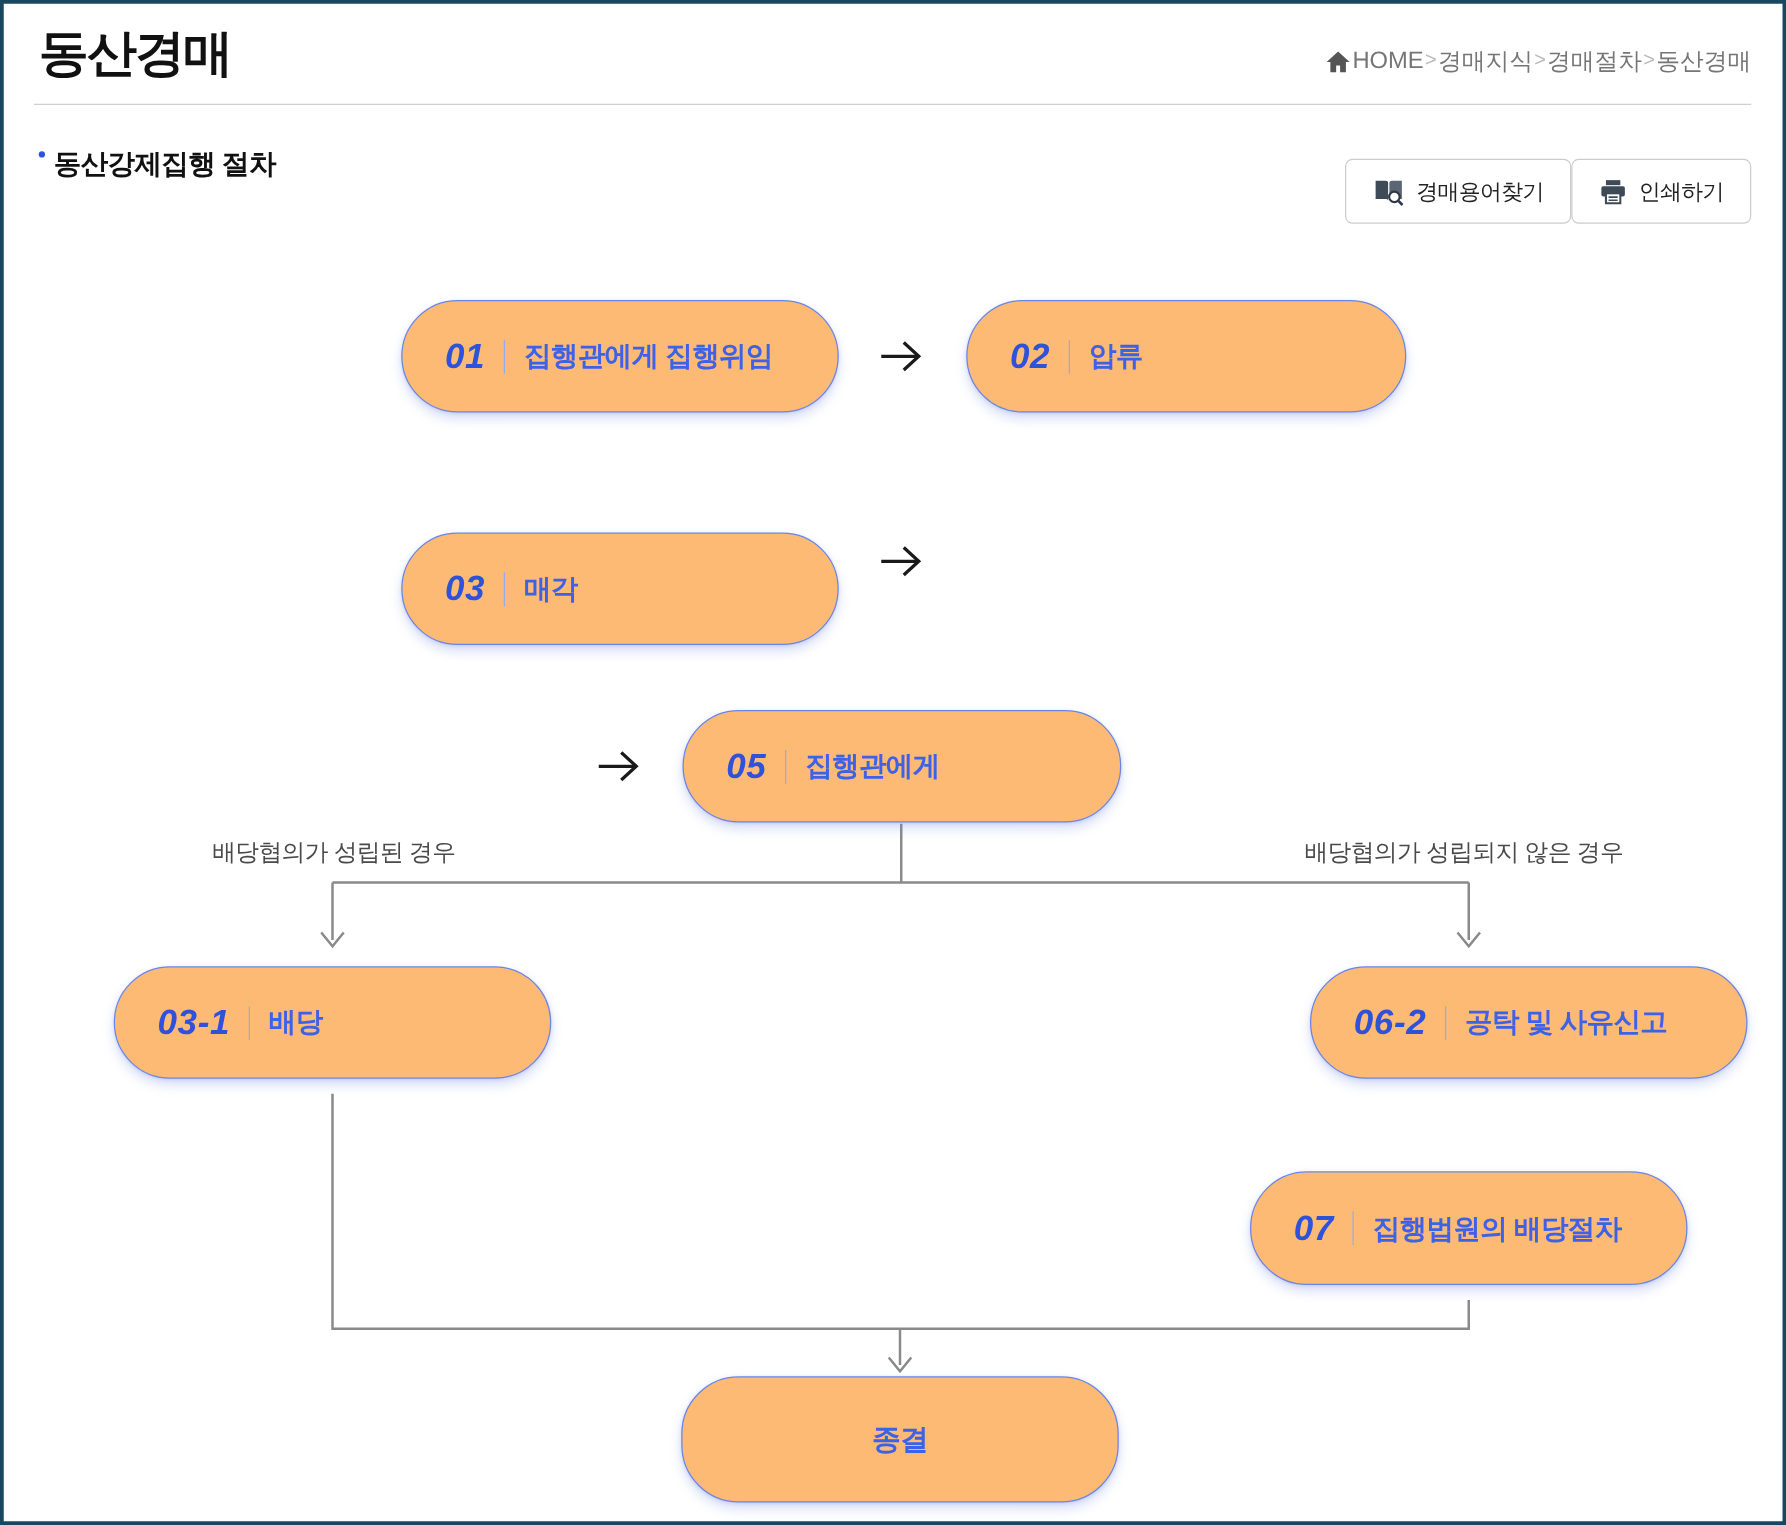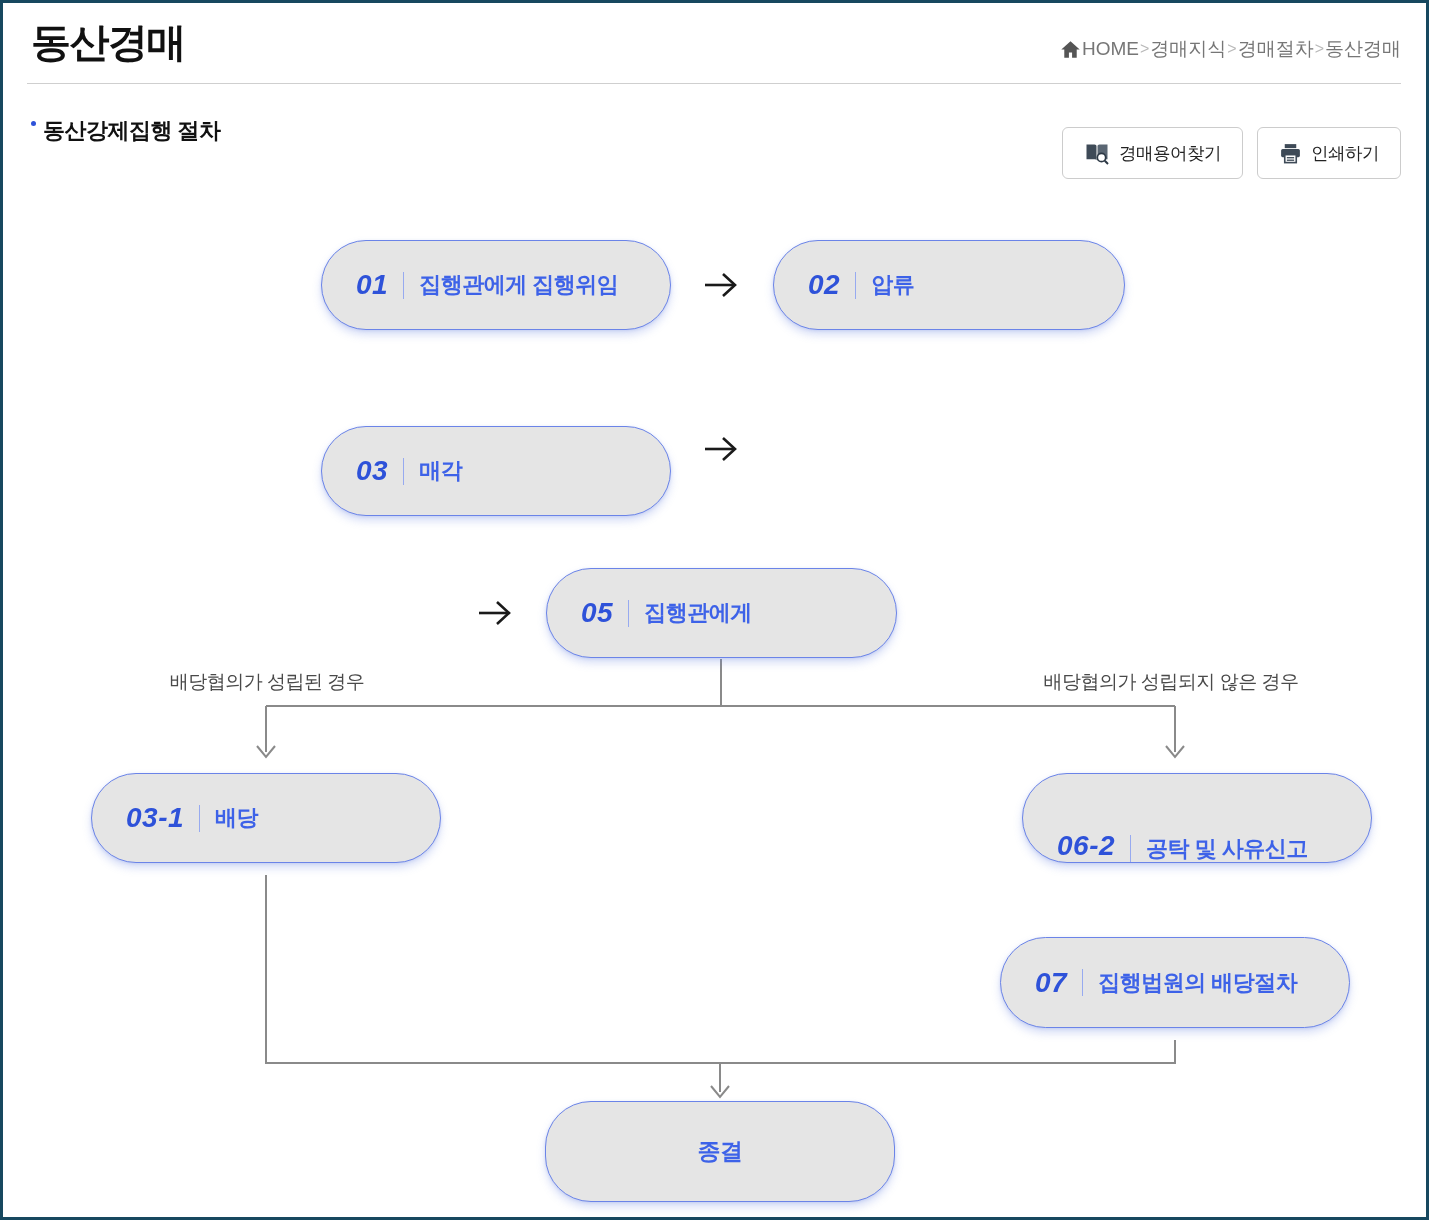--- a/index.html
+++ b/index.html
@@ -31,32 +31,32 @@
     display:flex; align-items:flex-start;
   }
   .section-bullet {
     width:5px; height:5px; border-radius:50%; background:#2e52d9;
     margin:5px 7px 0 0; flex:none;
   }
   .section-title { font-size:22px; font-weight:700; color:#111; letter-spacing:-0.5px; }
   
   .toolbar {
     position:absolute; top:124px; right:25px;
-    display:flex; gap:14px;
+    display:flex; gap:0;
   }
   .tool-btn {
     height:52px; padding:0 21px; background:#fff;
     border:1px solid #ccc; border-radius:6px;
     display:flex; align-items:center; gap:9px;
     font-family:inherit; font-size:17.5px; font-weight:500; color:#222;
     cursor:pointer; letter-spacing:-0.5px;
   }
   
   .pill {
-    position:absolute; background:#e5e5e5;
+    position:absolute; background:#fdba74;
     border:1.5px solid #6b84e8; border-radius:46px;
     display:flex; align-items:center; padding-left:34px;
     box-shadow:0 5px 9px rgba(110,135,225,0.28), 0 1px 3px rgba(110,135,225,0.22);
   }
   .pill .num {
     font-size:28px; font-weight:bold; font-style:italic;
     color:#2e52d9; letter-spacing:0.5px; flex:none;
   }
   .pill .vdiv {
     width:1px; height:27px; background:#97aaf0; margin:0 15px; flex:none;
@@ -66,21 +66,21 @@
     letter-spacing:-0.5px; line-height:1.25; white-space:pre-line;
   }
   .pill.end { justify-content:center; padding-left:0; }
   .pill.end .label { font-size:23px; }
   .b01  { left:318px; top:237px; width:350px; height:90px; }
   .b02  { left:770px; top:237px; width:352px; height:90px; }
   .b03  { left:318px; top:399px; width:350px; height:90px;margin-top:24px; }
   .b04  { left:770px; top:401px; width:352px; height:90px; }
   .b05  { left:543px; top:565px; width:351px; height:90px; }
   .b061 { left:88px;  top:770px; width:350px; height:90px; }
-  .b062 { left:1019px; top:770px; width:350px; height:90px;align-items:flex-end; }
+  .b062 { left:1045px; top:770px; width:350px; height:90px; }
   .b07  { left:997px; top:934px; width:350px; height:91px; }
   .bend { left:542px; top:1098px; width:350px; height:101px; }
   
   .flow-arrow { position:absolute; }
   .ar1 { left:699px; top:267px; }
   .ar2 { left:699px; top:431px; }
   .ar3 { left:473px; top:595px; }
   .connectors { position:absolute; left:0; top:0; pointer-events:none; }
   .branch-label {
     position:absolute; transform:translateX(-50%);

